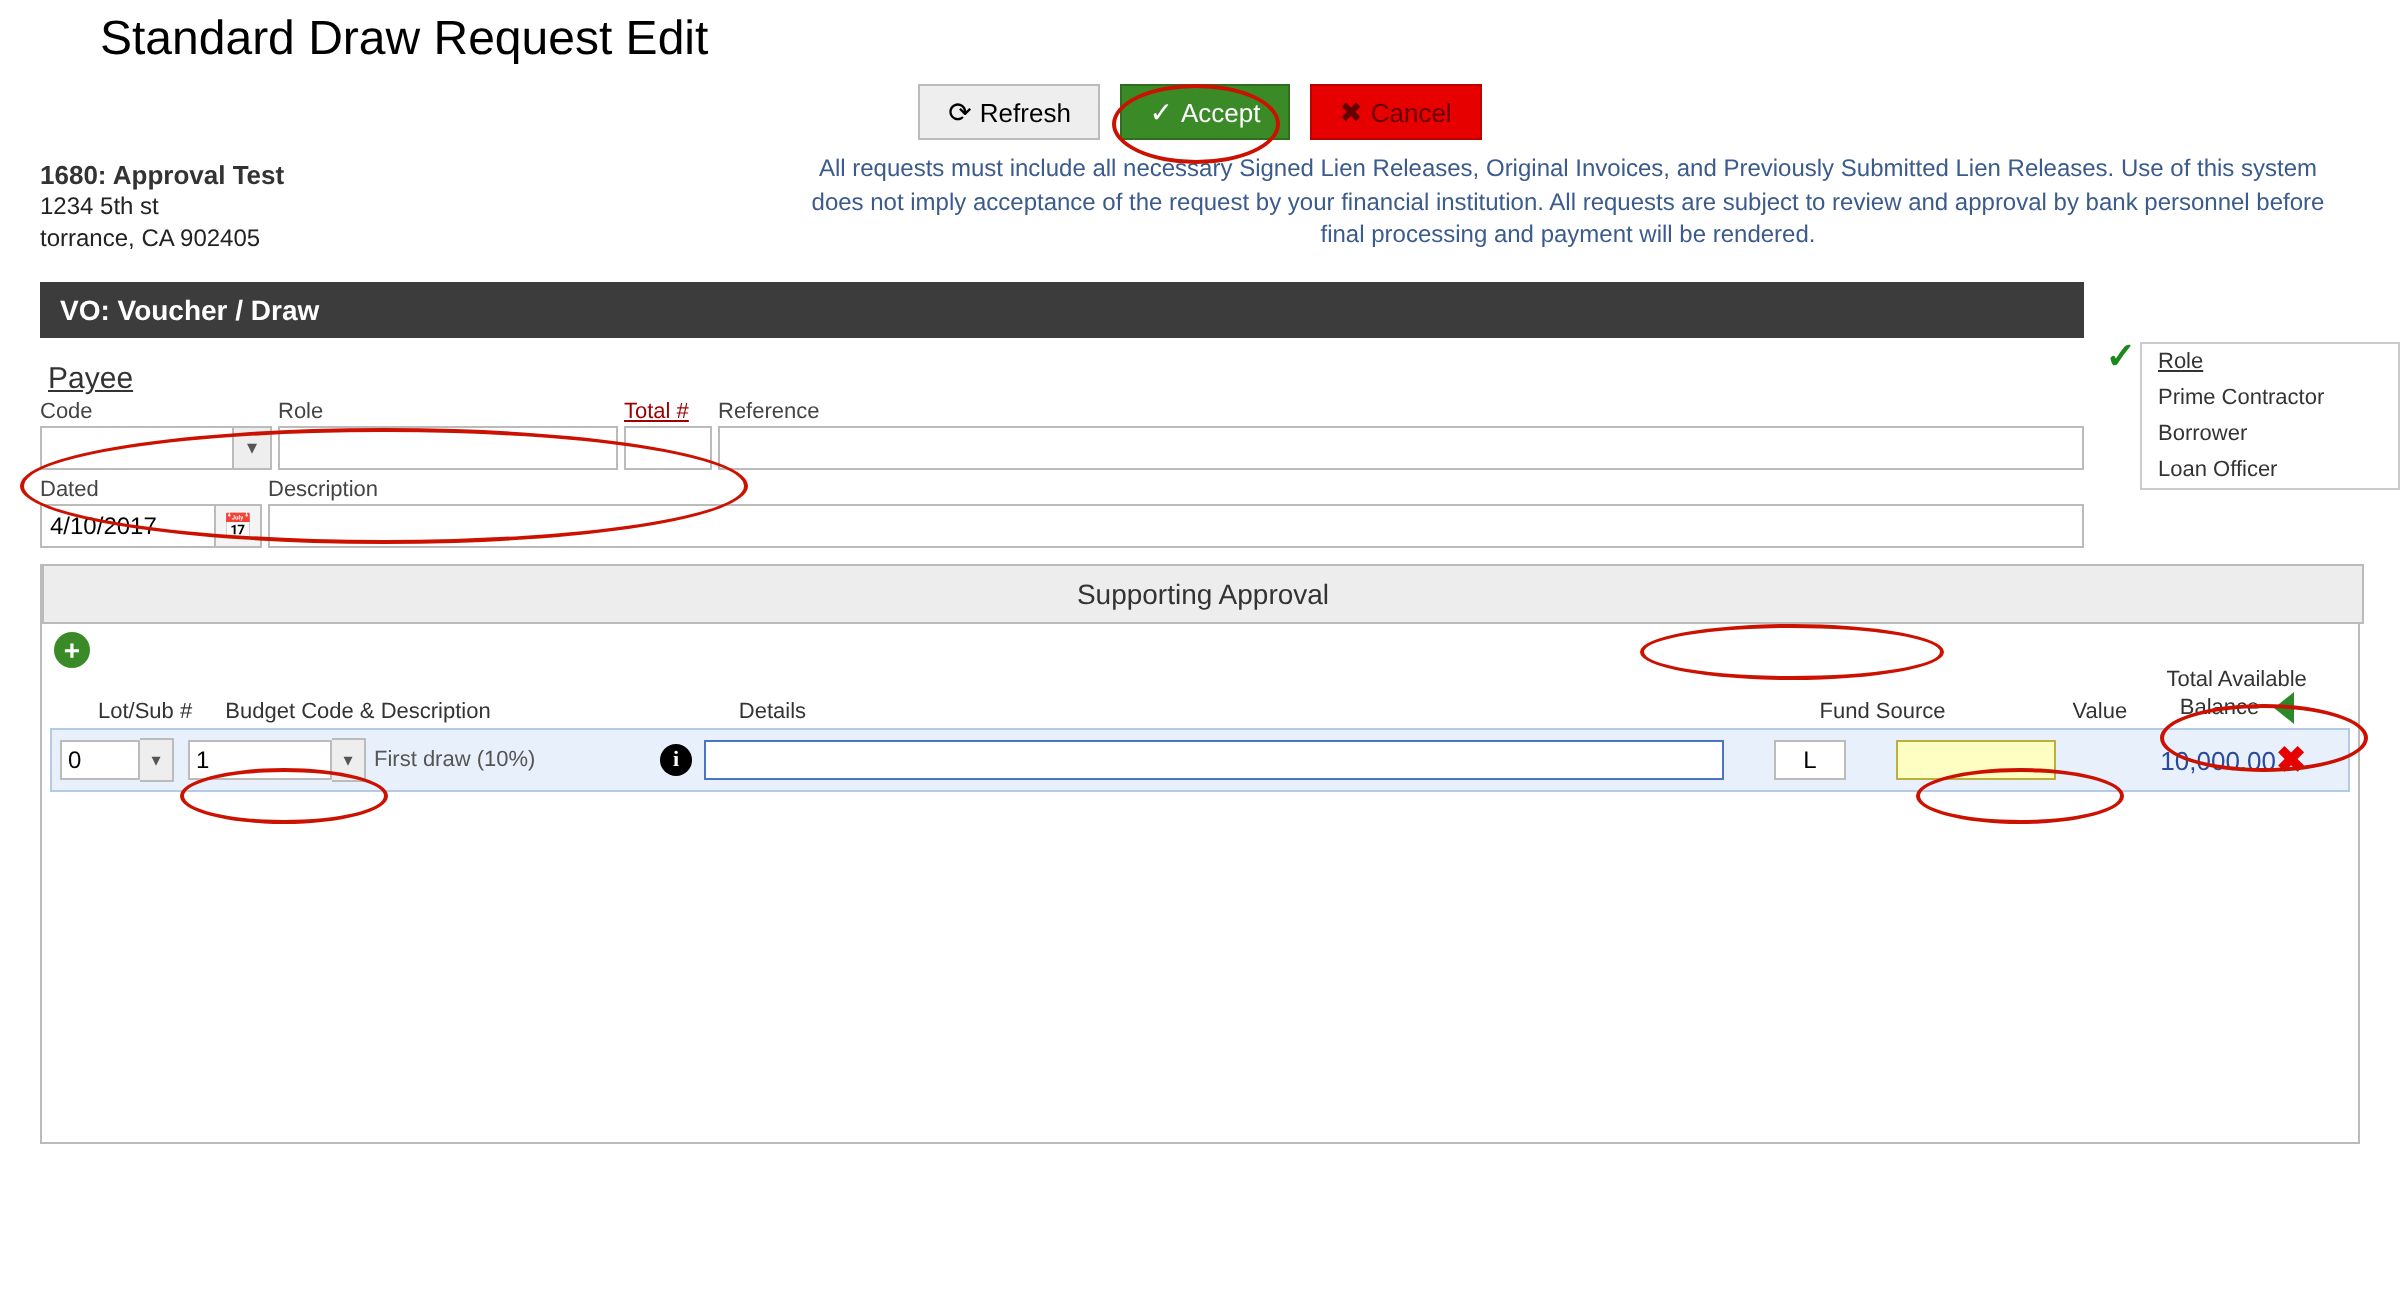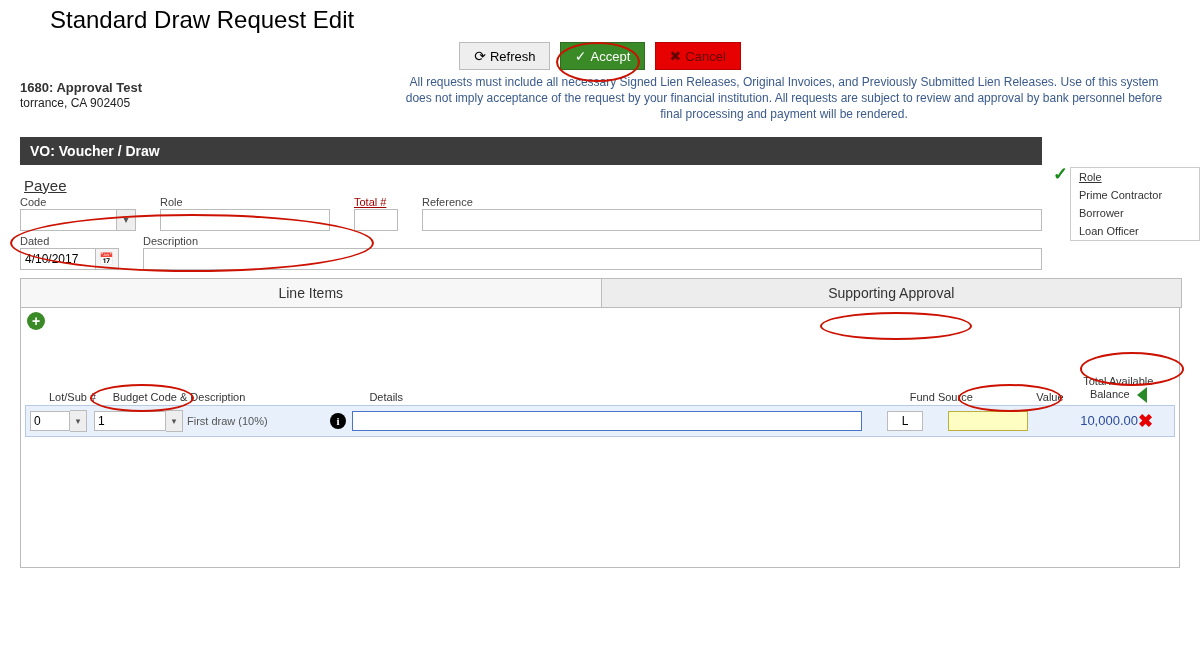--- a/index.html
+++ b/index.html
@@ -34,21 +34,21 @@
     font-size: 13px;
     cursor: pointer;
     gap: 4px;
   }
   .btn.accept { background: #3a8a27; color: #fff; border-color: #2f6d20; }
   .btn.cancel { background: #e60000; color: #600; border-color: #b00; }
   .btn .ico { font-size: 14px; line-height:1; }
   .btn.accept .ico { color:#fff; }
   .btn.cancel .ico { color:#600; }
 
-  .meta-row { display:flex; align-items:flex-start;gap:48px; }
+  .meta-row { display:flex; align-items:center;gap:48px; }
   .approval-box { width: 320px; margin-top:6px;}
   .approval-title { font-weight: bold; font-size:13px;}
   .approval-line { font-size:12px; color:#222; line-height:1.35;}
   .disclaimer {
     flex:1;
     font-size: 12px;
     color: #3b5b8c;
     text-align: center;
     line-height: 1.35;
     padding: 0 8px;
@@ -80,21 +80,21 @@
   .role-check {
     position:absolute;
     right: 112px;
     top: -8px;
     color: #1a8a1a;
     font-size: 18px;
     font-weight: bold;
   }
 
   .payee-label { font-size:15px; text-decoration: underline; margin: 6px 0 2px 4px; display:inline-block;}
-  .form-row { display:flex; gap:24px; margin-bottom:4px; width:1022px; }
+  .form-row { display:flex; gap:3px; margin-bottom:4px; width:1022px; }
   .form-row.second { margin-bottom:2px;}
   .fld { display:flex; flex-direction:column; font-size:11px; }
   .fld label { color:#444; margin-bottom:1px; }
   .fld.draw label { color:#a00000; text-decoration: underline;}
   .ctl {
     border:1px solid #bbb;
     height:22px;
     box-sizing:border-box;
     padding:2px 4px;
     font-size:12px;
@@ -110,40 +110,40 @@
   .dated-wrap { display:flex; align-items:stretch; }
   .dated-wrap .cal {
     width:22px; border:1px solid #bbb; border-left:none; background:#f4f4f4;
     display:flex; align-items:center; justify-content:center; font-size:12px; cursor:pointer;
   }
 
   .w-code { width:96px; }
   .w-name { width:170px; }
   .w-draw { width:44px; }
   .w-ref  { flex:1; }
-  .w-dated{ width:76px; }
+  .w-dated{ width:88px; }
   .w-desc { flex:1; }
 
   
   .tabbar { display:flex; width:1160px; border:1px solid #bbb; background:#f7f7f7; margin-top:8px;}
   .tab { flex:1; text-align:center; padding:6px 0; font-size:14px; cursor:pointer; }
   .tab.inactive { background:#ededed; border-left:1px solid #bbb;}
   .tabcontent {
     width:1160px; border:1px solid #bbb; border-top:none; height:260px;
     box-sizing:border-box; position:relative; overflow:hidden;
   }
   .grid-toolbar { padding:4px 6px 0 6px; }
   .add-row {
     width:18px; height:18px; border-radius:50%; background:#3a8a27; color:#fff;
     display:inline-flex; align-items:center; justify-content:center; font-weight:bold; font-size:14px; cursor:pointer;
   }
   .grid-header {
     display:flex; align-items:flex-end; padding:0 6px 2px 6px; font-size:11px; color:#333;
   }
-  .gh { text-align:left;margin-top:45px; }
+  .gh { text-align:left; }
   .gh.lot    { width:64px; padding-left:22px;}
   .gh.budget { width:230px; }
   .gh.details{ width:540px; padding-left:28px;}
   .gh.fund   { width:70px; text-align:center;}
   .gh.value  { width:88px; text-align:right;}
   .gh.total  { width:110px; text-align:center;}
   .tri-left {
     width:0; height:0; border-top:8px solid transparent; border-bottom:8px solid transparent;
     border-right:10px solid #2a8a2a; display:inline-block; vertical-align:middle; margin-left:4px;
   }
@@ -197,20 +197,21 @@
     </button>
     <button class="btn cancel">
       <span class="ico">✖</span>
       <span>Cancel</span>
     </button>
   </div>
 
   <div class="meta-row">
     <div class="approval-box">
       <div class="approval-title">1680: Approval Test</div>
+      <div class="approval-line">1234 5th st</div>
       <div class="approval-line">torrance, CA  902405</div>
     </div>
     <div class="disclaimer">All requests must include all necessary Signed Lien Releases, Original Invoices, and Previously Submitted Lien Releases.  Use of this system does not imply acceptance of the request by your financial institution.  All requests are subject to review and approval by bank personnel before final processing and payment will be rendered.</div>
   </div>
 
   <div class="section-bar">VO: Voucher / Draw</div>
 
   <div class="form-area">
     <span class="role-check">✓</span>
     <div class="role-box">
@@ -253,21 +254,20 @@
         </div>
       </div>
       <div class="fld" style="flex:1;">
         <label>Description</label>
         <input class="ctl w-desc" value="" style="">
       </div>
     </div>
   </div>
 
   <div class="tabbar">
-    <div class="tab">Line Items</div>
     <div class="tab inactive">Supporting Approval</div>
   </div>
 
   <div class="tabcontent">
     <div class="grid-toolbar">
       <span class="add-row">+</span>
     </div>
     <div class="grid-header">
       <div class="gh lot">Lot/Sub #</div>
       <div class="gh budget">Budget Code &amp; Description</div>

